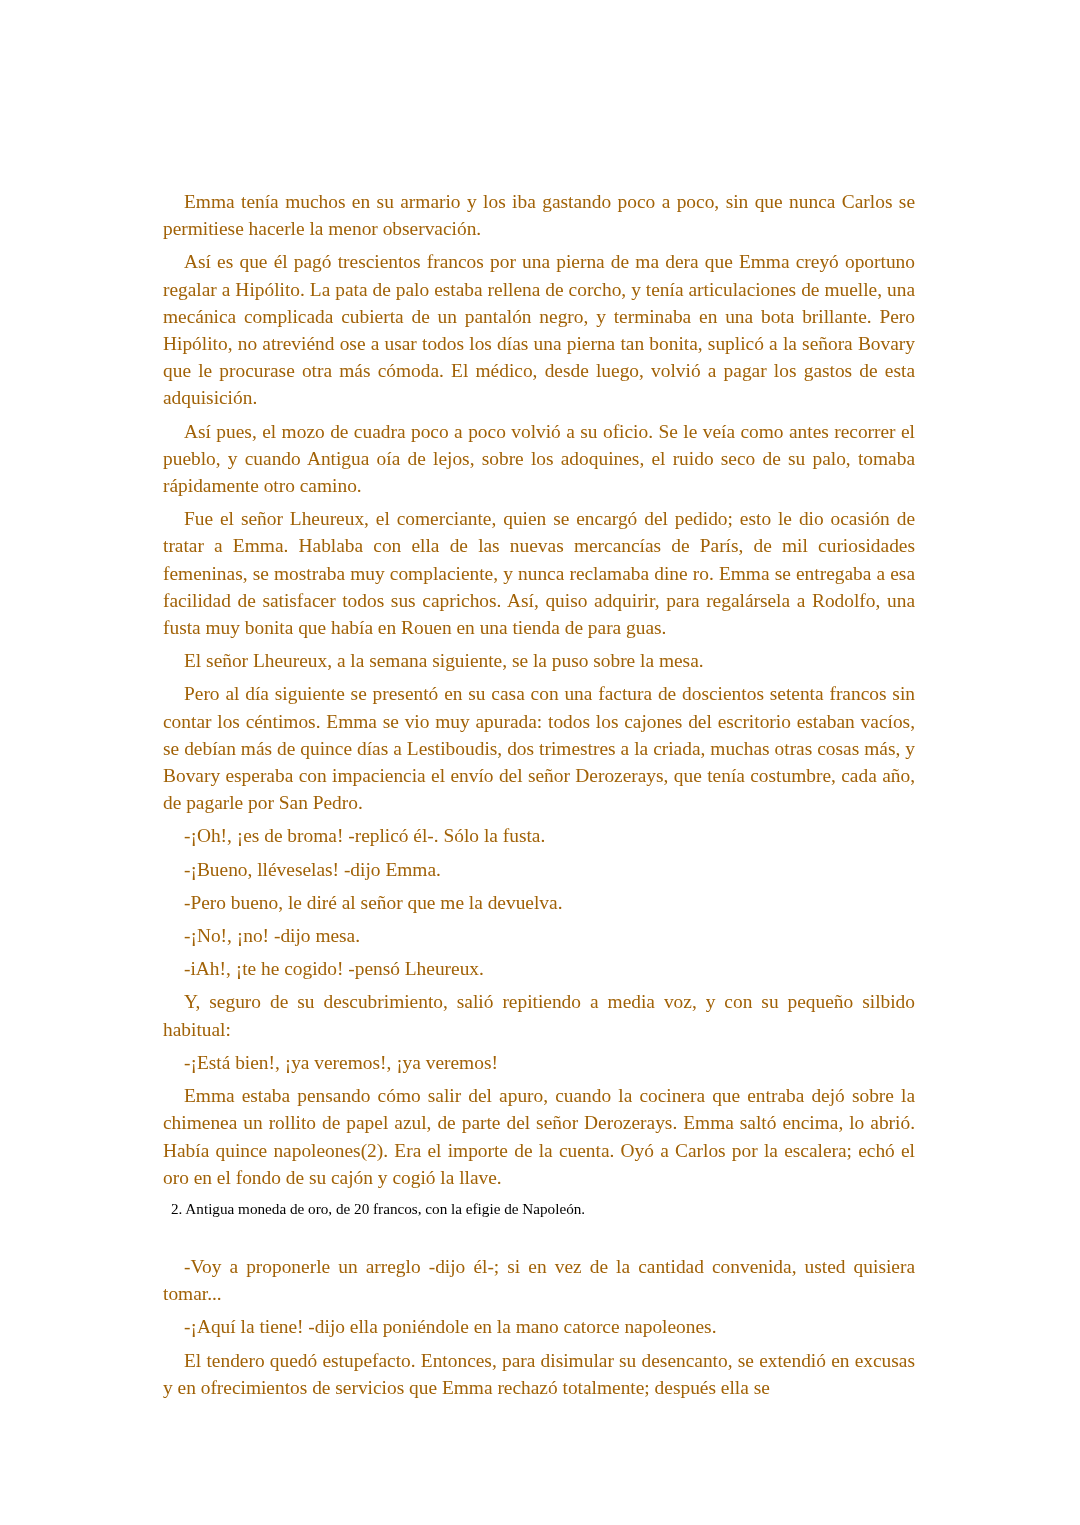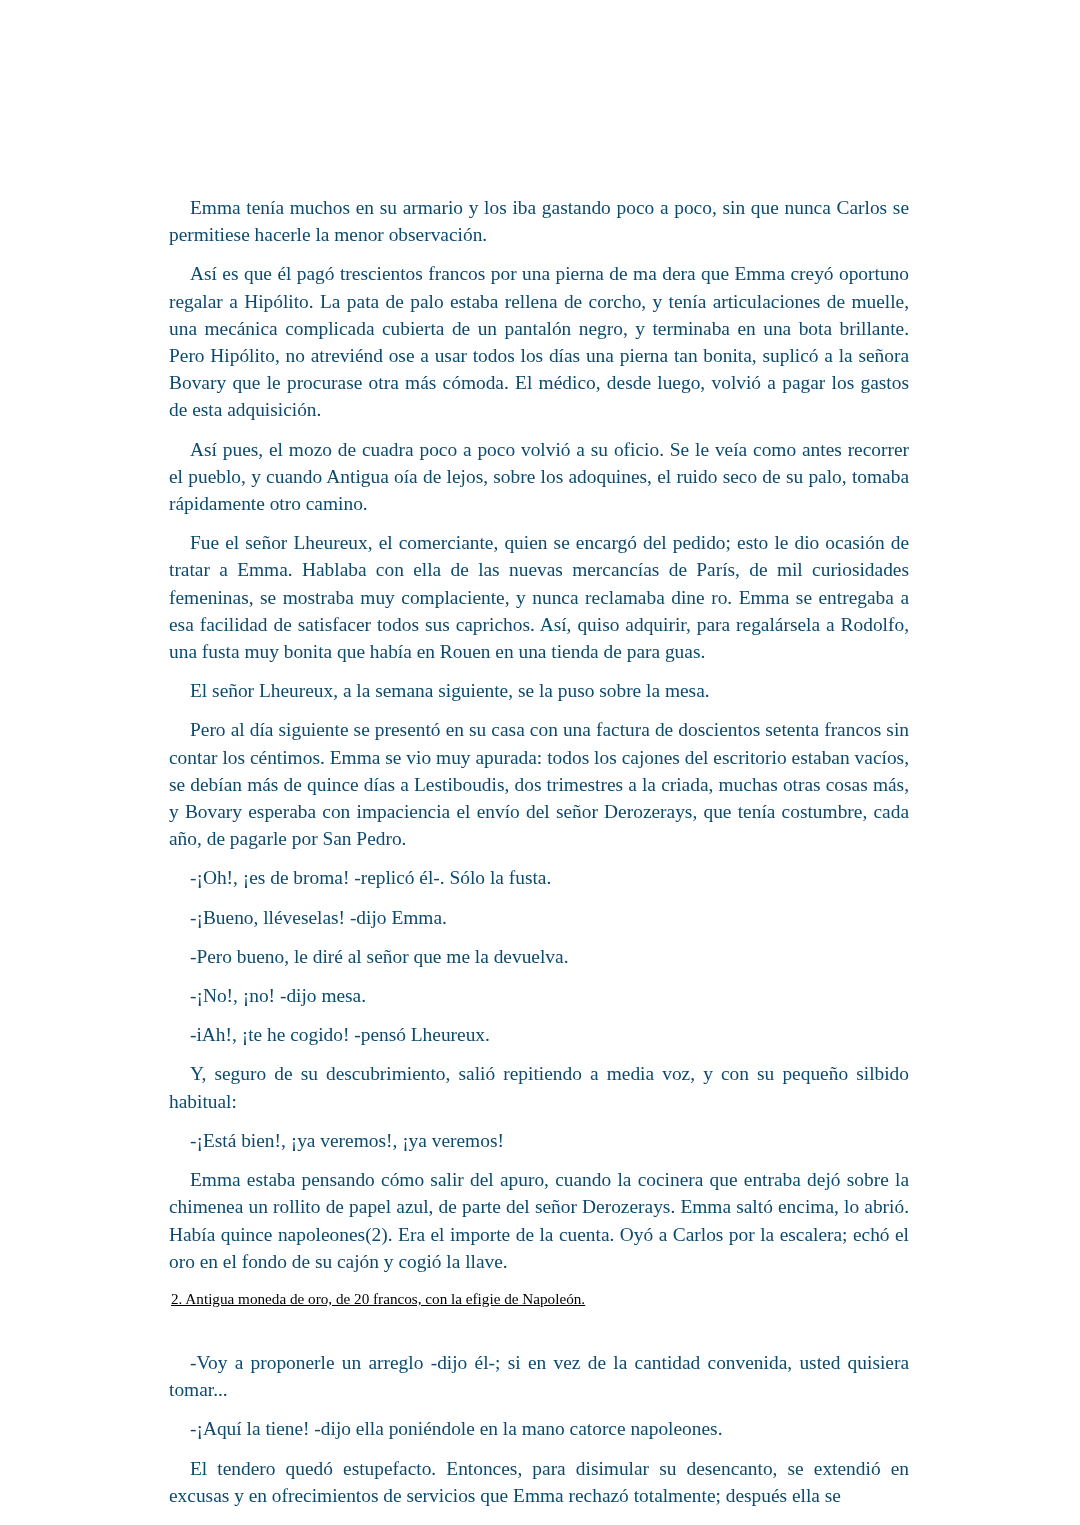--- a/index.html
+++ b/index.html
@@ -14,43 +14,42 @@
     background: #ffffff;
     overflow: hidden;
   }
   .text-column {
     position: absolute;
     left: 157px;
     top: 182px;
     width: 764px;
   }
   p.para {
-    margin: 12px;
+    margin: 6px;
     font-family: "Liberation Serif", "DejaVu Serif", serif;
     font-size: 19.4px;
     line-height: 27.2px;
-    color: #0c4a6e;
+    color: #a16207;
     text-align: justify;
     text-indent: 21px;
     hyphens: none;
     -webkit-hyphens: none;
   }
   
   p.para.dialogue {
     text-align: left;
   }
   p.footnote {
     margin: 0;
     font-family: "Liberation Serif", "DejaVu Serif", serif;
     font-size: 15.2px;
     line-height: 24px;
     color: #000000;
     text-align: left;
     text-indent: 14px;
-    text-decoration: underline;
   }
   .gap-after-footnote {
     height: 26px;
   }
 </style>
 </head>
 <body>
 
 <div class="page">
   <div class="text-column">

